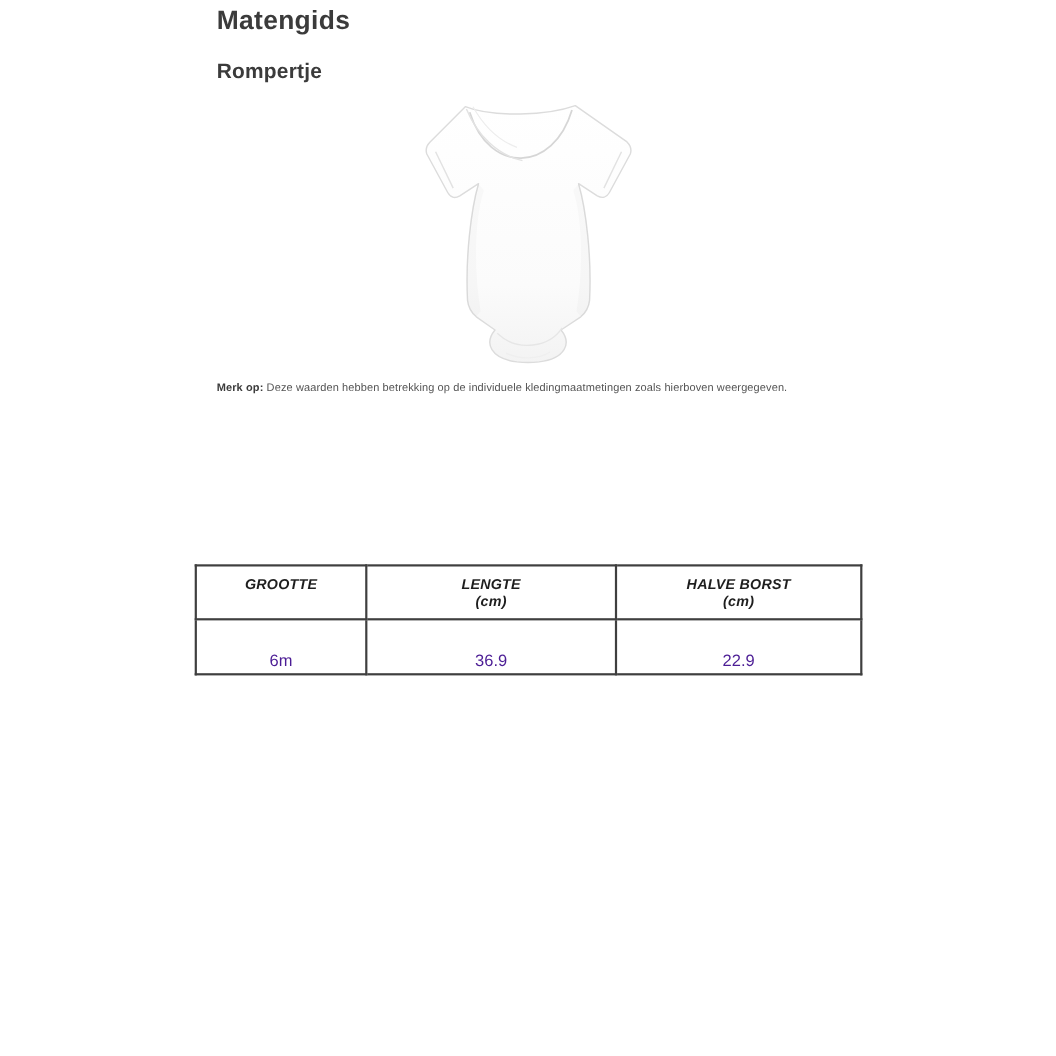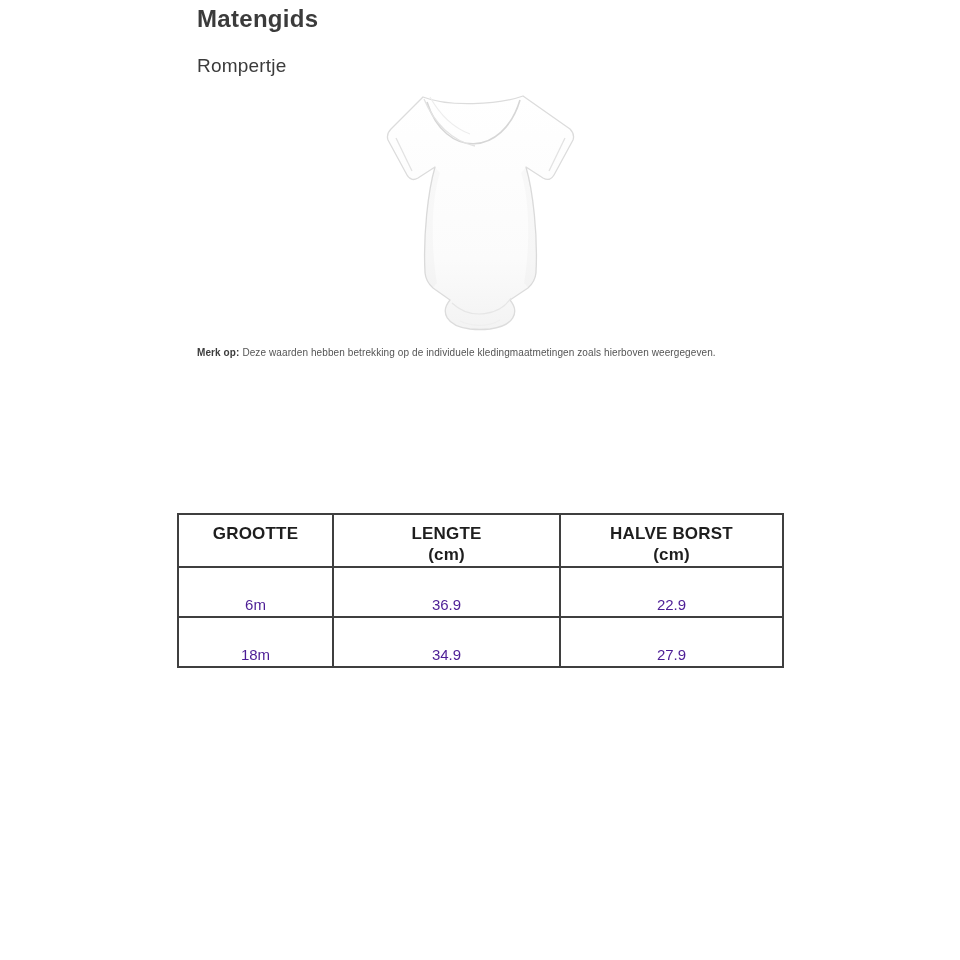--- a/index.html
+++ b/index.html
@@ -10,43 +10,44 @@
   }
   .page {
     position: relative; width: 960px; height: 709px; background: #ffffff;
   }
   .title {
     position: absolute; left: 197px; top: 5px; margin: 0;
     font-size: 24px; font-weight: 600; color: #3b3b3b; letter-spacing: 0.3px;
   }
   .subtitle {
     position: absolute; left: 197px; top: 55px; margin: 0;
-    font-size: 19px; font-weight: 400; color: #3b3b3b; letter-spacing: 0.2px;
+    font-size: 19px; font-weight: 700; color: #3b3b3b; letter-spacing: 0.2px;
   }
   .product-image {
     position: absolute; left: 362px; top: 87px; width: 236px; height: 248px;
   }
   .product-image svg { display: block; width: 100%; height: 100%; }
   .note {
     position: absolute; left: 197px; top: 346px; width: 545px; margin: 0;
     font-size: 10px; line-height: 1.42; color: #545454; letter-spacing: 0.1px;
   }
   .note strong { color: #3c3c3c; font-weight: 700; }
   .size-table {
     position: absolute; left: 177px; top: 513px; width: 605px;
     border-collapse: collapse; table-layout: fixed;
   }
   .size-table th, .size-table td {
     border: 2px solid #3f3f3f; text-align: center; vertical-align: top;
     background: #ffffff;
   }
   .size-table th {
     height: 49px; padding: 8px 4px 0 4px;
-    font-size: 17px; font-weight: 700; color: #1e1e1e; line-height: 1.25;
+    font-size: 13px; font-weight: 700; color: #1e1e1e; line-height: 1.25;
     letter-spacing: 0.2px;
+    font-style: italic;
   }
   .size-table td {
     height: 50px; padding: 28px 4px 0 4px;
     font-size: 15px; font-weight: 400; color: #4c1d95;
   }
   .col-size { width: 155px; }
   .col-lengte { width: 227px; }
   .col-borst { width: 223px; }
 </style>
 </head>
@@ -127,21 +128,16 @@
           <div>(cm)</div>
         </th>
       </tr>
     </thead>
     <tbody>
       <tr>
         <td>6m</td>
         <td>36.9</td>
         <td>22.9</td>
       </tr>
-      <tr>
-        <td>18m</td>
-        <td>34.9</td>
-        <td>27.9</td>
-      </tr>
     </tbody>
   </table>
 
 </div>
 
 </body></html>

